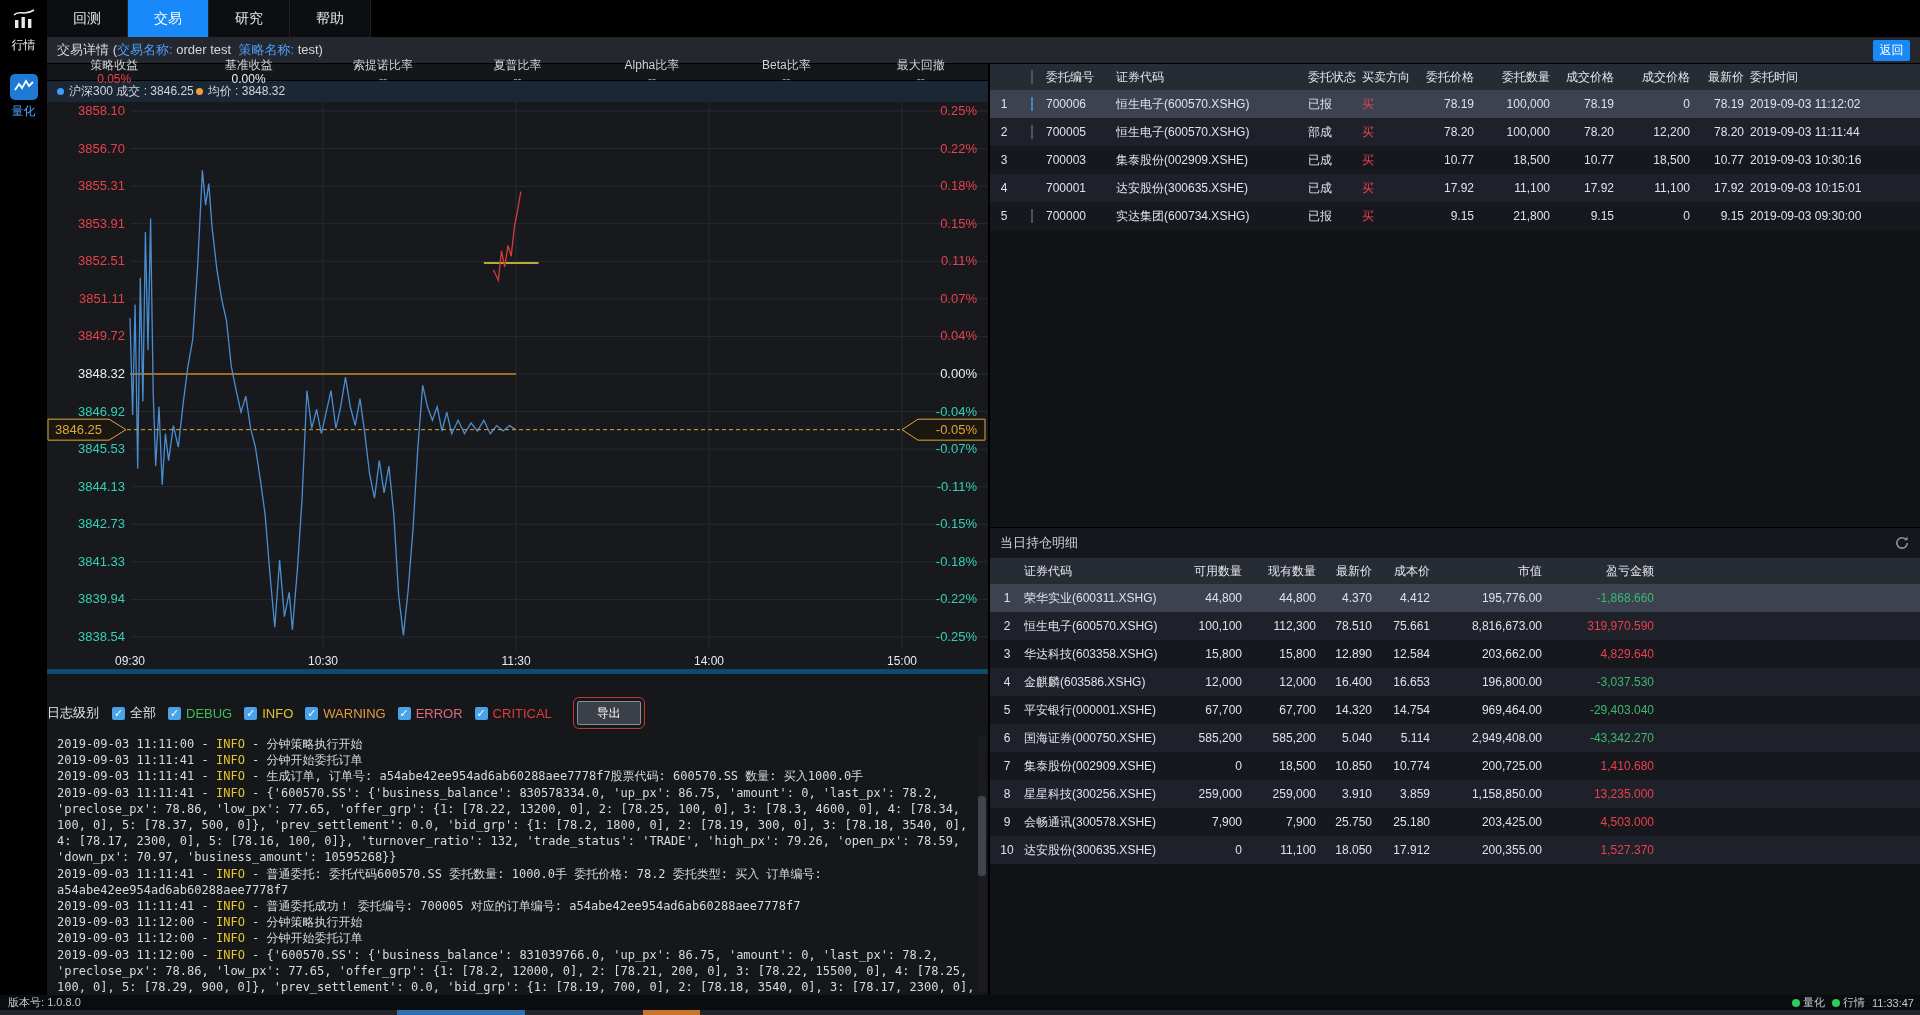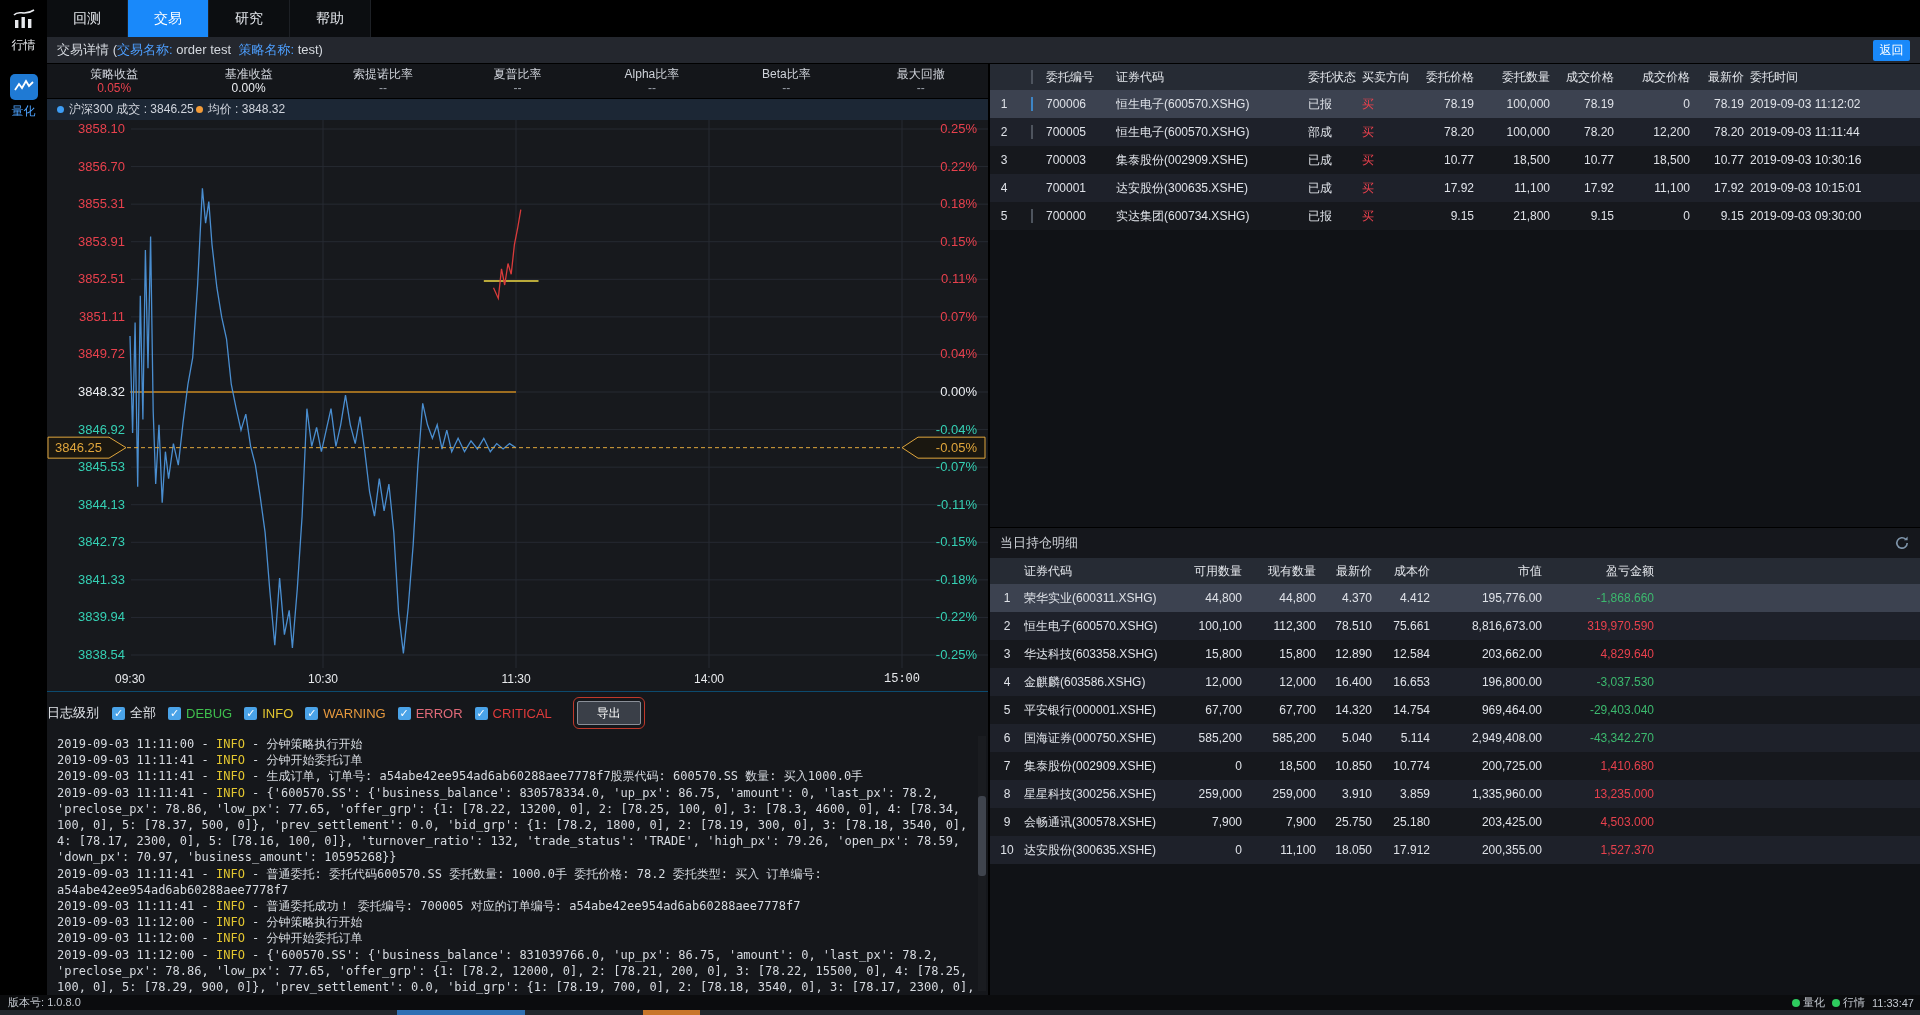--- a/index.html
+++ b/index.html
@@ -25,32 +25,32 @@
   
   .header-row { position:absolute; left:47px; top:37px; width:1873px; height:27px; background:#24272e;
                 border-bottom:1px solid #000; display:flex; align-items:center; font-size:13px; }
   .header-row .title { margin-left:10px; color:#d4d8de; }
   .hl-blue { color:#4d9fff; }
   .back-btn { position:absolute; right:10px; top:3px; width:37px; height:21px; background:#1989fa; color:#fff;
               font-size:12px; border:none; border-radius:2px; display:flex; align-items:center; justify-content:center; }
 
   
   .left-panel { position:absolute; left:47px; top:64px; width:941px; height:931px; background:#15171b; }
-  .stats { height:34px; display:flex; background:#14161a; }
+  .stats { height:16px; display:flex; background:#14161a; }
   .stat { flex:1; display:flex; flex-direction:column; align-items:center; justify-content:center; }
   .stat .s-label { font-size:12px; color:#cfd3da; line-height:14px; }
   .stat .s-value { font-size:12px; color:#9aa0a8; line-height:14px; }
   .stat .s-value.red { color:#e8414d; }
   .stat .s-value.white { color:#eceef2; }
   .legend-bar { height:22px; background:#1c2735; display:flex; align-items:center; gap:2px; padding-left:10px;
                 font-size:12px; color:#d0d4dc; border-top:1px solid #000; }
   .legend-item { display:flex; align-items:center; gap:5px; }
   .legend-dot { width:7px; height:7px; border-radius:50%; }
   .chart-wrap { position:relative; height:548px; background:#17191d; }
-  .xticks { position:relative; height:24px; background:#17191d; border-bottom:1px solid #0c4a6e; }
+  .xticks { position:relative; height:24px; background:#17191d; border-bottom:5px solid #0c4a6e; }
   .xtick { position:absolute; top:4px; transform:translateX(-50%); font-size:12px; color:#e8eaed; }
 
   
   .log-section { position:absolute; left:0; top:628px; width:941px; height:303px; background:#15171b; }
   .log-toolbar { height:42px; display:flex; align-items:center; gap:9px; font-size:13px; }
   .log-toolbar .lt-label { color:#e4e7ec; margin-right:4px; }
   .chk { width:13px; height:13px; background:#4aa3e8; border-radius:2px; color:#fff; font-size:11px;
          display:flex; align-items:center; justify-content:center; line-height:13px; }
   .filter { display:flex; align-items:center; gap:5px; }
   .export-btn { margin-left:16px; width:64px; height:24px; background:#3a3f48; color:#fff; font-size:12px;
@@ -247,21 +247,21 @@
           <text x="55" y="331.66564417177756" text-anchor="end" font-size="13" fill="#e0a63c">3846.25</text>
           <path d="M938 317.16564417177756 H871 L855 327.66564417177756 L871 338.16564417177756 H938 Z" fill="#1a1710" stroke="#e0a63c" stroke-width="1"></path>
           <text x="930" y="331.66564417177756" text-anchor="end" font-size="13" fill="#e0a63c">-0.05%</text>
         </svg>
     </div>
     <div class="xticks" id="xticks">
         <span class="xtick" style="left: 83px;">09:30</span>
         <span class="xtick" style="left: 276px;">10:30</span>
         <span class="xtick" style="left: 469px;">11:30</span>
         <span class="xtick" style="left: 662px;">14:00</span>
-        <span class="xtick" style="left: 855px; font-family: Liberation Mono, monospace;">15:00</span>
+        <span class="xtick" style="left: 855px;">15:00</span>
       </div>
 
     <div class="log-section">
       <div class="log-toolbar">
         <span class="lt-label">日志级别</span>
         <span id="log-filters" style="display:flex;gap:12px;align-items:center;">
             <span class="filter">
               <span class="chk">✓</span>
               <span style="color: rgb(228, 231, 236);">全部</span>
             </span>
@@ -492,21 +492,21 @@
             <div class="cell num">200,725.00</div>
             <div class="cell num pl-pos">1,410.680</div>
           </div>
           <div class="grid-row pos-grid even">
             <div class="cell ctr">8</div>
             <div class="cell">星星科技(300256.XSHE)</div>
             <div class="cell num">259,000</div>
             <div class="cell num">259,000</div>
             <div class="cell num">3.910</div>
             <div class="cell num">3.859</div>
-            <div class="cell num">1,335,960.00</div>
+            <div class="cell num">1,158,850.00</div>
             <div class="cell num pl-pos">13,235.000</div>
           </div>
           <div class="grid-row pos-grid odd">
             <div class="cell ctr">9</div>
             <div class="cell">会畅通讯(300578.XSHE)</div>
             <div class="cell num">7,900</div>
             <div class="cell num">7,900</div>
             <div class="cell num">25.750</div>
             <div class="cell num">25.180</div>
             <div class="cell num">203,425.00</div>

